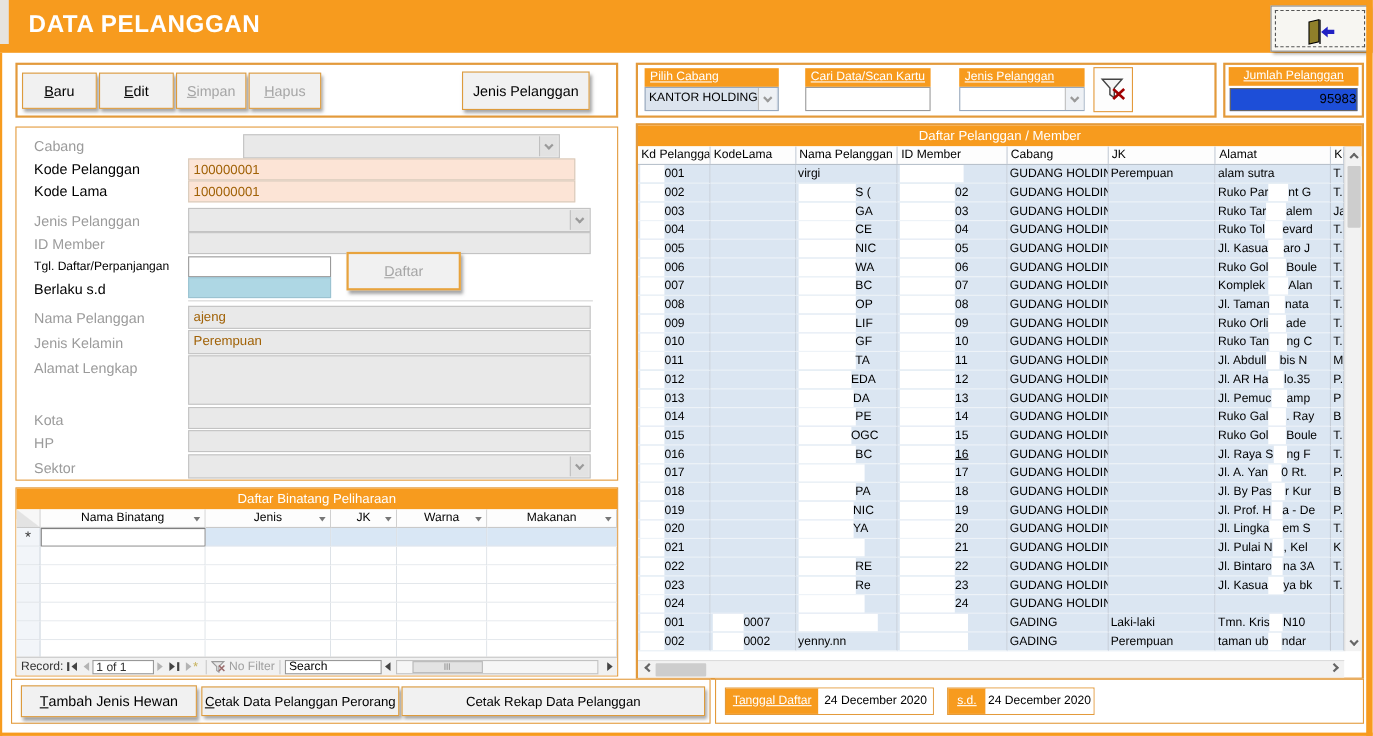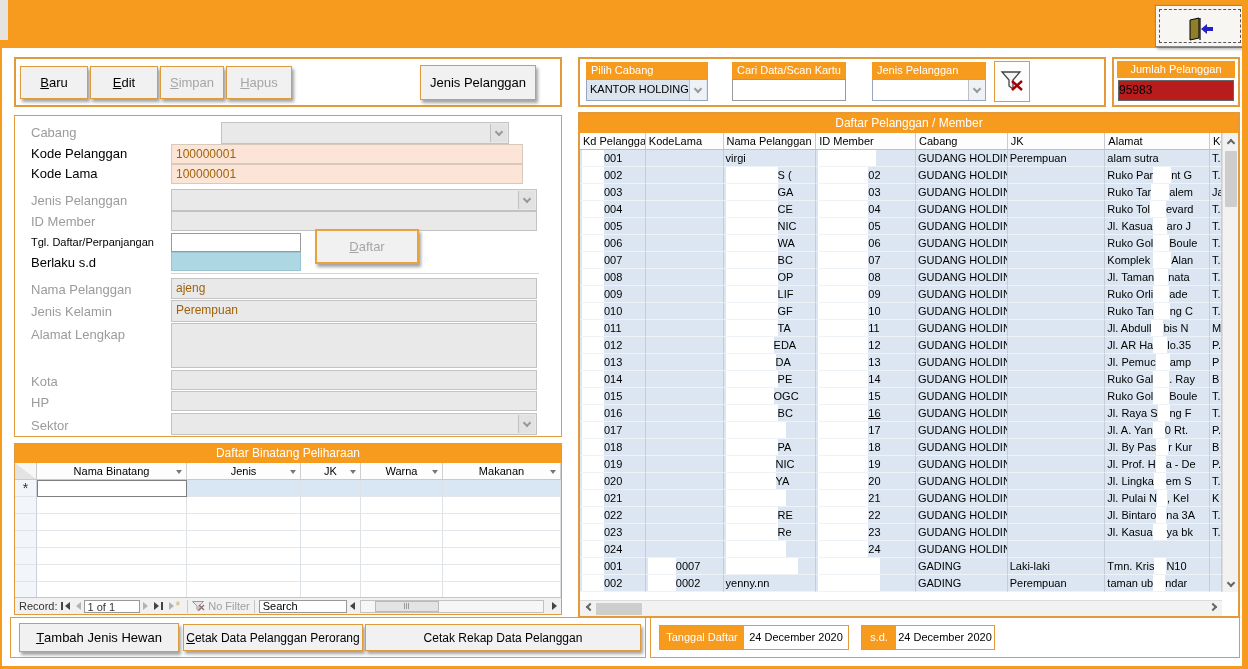--- a/index.html
+++ b/index.html
@@ -39,21 +39,21 @@
   .field.blue  { background:#AED7E4; border-color:#9bc3d1; }
   .combo-arrow { position:absolute; right:1px; top:1px; bottom:1px; width:17px; background:#e2e2e2;
                  border-left:1px solid #c0c0c0; display:flex; align-items:center; justify-content:center; }
   .chev { display:inline-block; width:6px; height:6px; border-right:2px solid #9a9a9a; border-bottom:2px solid #9a9a9a;
           transform:rotate(45deg); margin-top:-3px; }
   .chev.up { transform:rotate(-135deg); margin-top:3px; }
   .chev.dk { border-color:#666; }
   .hline { position:absolute; height:1px; background:#d4d4d4; }
 
   
-  .chip { position:absolute; background:#F79B1E; color:#fff; font-size:11px; padding:2px 5px; white-space:nowrap; overflow:hidden; }
+  .chip { position:absolute; background:#F79B1E; color:#fff; font-size:11px; padding:2px 5px; white-space:nowrap; overflow:hidden;text-decoration:underline; }
   .sec-title { height:28px; background:#F79B1E; color:#fff; font-size:12px; text-align:center; line-height:19px; }
 
   
   #pet-sheet { position:absolute; left:0; top:19px; right:0; bottom:17px; background:#fff; overflow:hidden; }
   .pet-hrow, .pet-row { display:flex; height:17px; }
   .pet-corner { width:22px; background:linear-gradient(to top right,#e3e3e3 48%,#f7f7f7 52%);
                 border-right:1px solid #c9c9c9; border-bottom:1px solid #c9c9c9; }
   .pet-h { font-size:11px; color:#000; background:#fdfdfd; border-right:1px solid #d0d0d0; border-bottom:1px solid #c9c9c9;
            display:flex; align-items:center; justify-content:center; position:relative; }
   .sort-tri { position:absolute; right:4px; top:7px; width:0; height:0;
@@ -107,20 +107,21 @@
   .sb-down { position:absolute; left:0; bottom:0; }
   .sb-up { position:absolute; left:0; top:0; }
 
   svg { display:block; }
 </style>
 </head>
 <body>
 
 <div id="titlebar">
   <div id="notch"></div>
+  <div id="app-title">DATA PELANGGAN</div>
 </div>
 <button id="exit-btn">
   <span class="dash"></span>
   <span style="display:inline-block;margin:8px auto 0;">
     <svg width="30" height="24" viewBox="0 0 30 24">
       <path d="M15 1 L15 23" stroke="#000" stroke-width="1.2" fill="none"></path>
       <polygon points="5,3 14,1 14,21 5,23" fill="#8f7f2a" stroke="#000" stroke-width="1"></polygon>
       <polygon points="16,12 22,7 22,10 28,10 28,14 22,14 22,17" fill="#2121c4"></polygon>
     </svg>
   </span>
@@ -332,21 +333,21 @@
       <svg width="24" height="21" viewBox="0 0 24 21">
         <polygon points="2,1 20,1 13,9 13,18 9,15 9,9" fill="#f5f5f5" stroke="#444" stroke-width="1.3"></polygon>
         <path d="M12,10 L22,19 M22,10 L12,19" stroke="#a00000" stroke-width="2.4"></path>
       </svg>
     </span>
   </button>
 </div>
 
 <div class="panel2" style="left:1112px;top:57px;width:128px;height:50px;">
   <div class="chip" style="left:3px;top:2px;right:3px;text-align:center;height:17px;">Jumlah Pelanggan</div>
-  <div style="position:absolute;left:4px;top:21px;right:4px;height:21px;background:#b91c1c;border:1px solid #666;font-size:12px;text-align:left;line-height:19px;">95983</div>
+  <div style="position:absolute;left:4px;top:21px;right:4px;height:21px;background:#1d4ed8;border:1px solid #666;font-size:12px;text-align:right;line-height:19px;">95983</div>
 </div>
 
 <div class="panel2" style="left:578px;top:112px;width:662px;height:506px;">
   <div class="sec-title">Daftar Pelanggan / Member</div>
   <div style="position:absolute;left:0;top:19px;right:16px;bottom:16px;overflow:hidden;background:#fff;">
     <div id="ct-head">
         <div class="ct-h" style="width: 66px;">Kd Pelanggan</div>
         <div class="ct-h" style="width: 78px;">KodeLama</div>
         <div class="ct-h" style="width: 93px;">Nama Pelanggan</div>
         <div class="ct-h" style="width: 100px;">ID Member</div>

